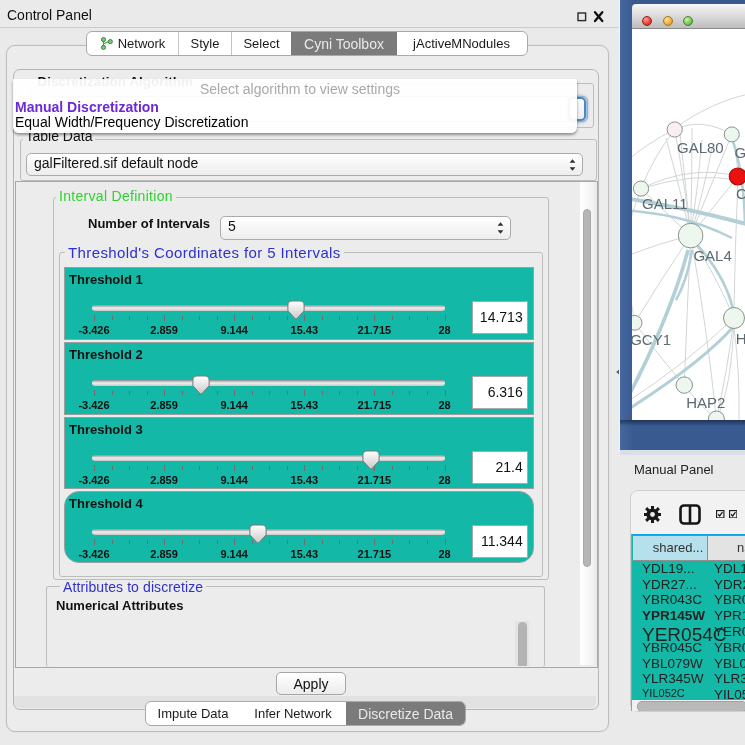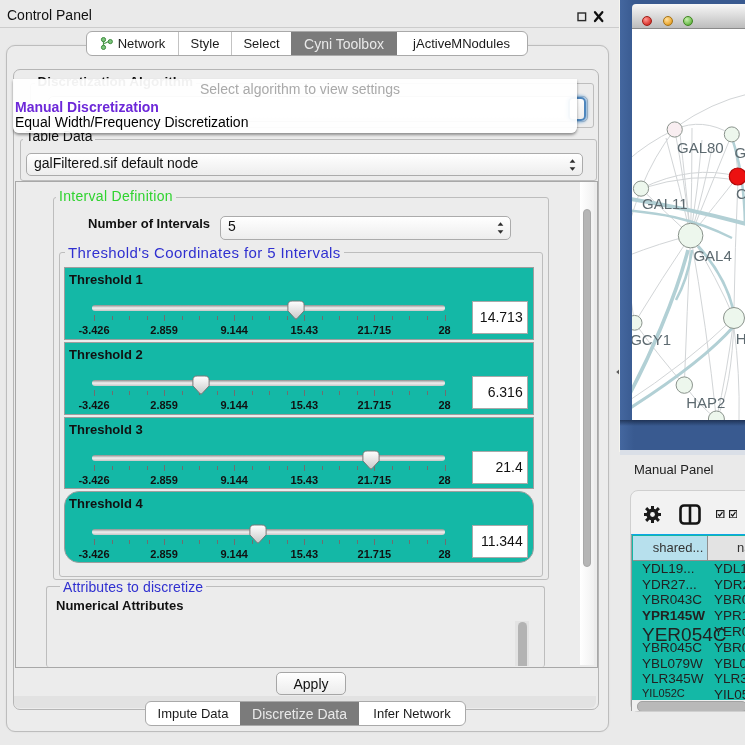--- a/index.html
+++ b/index.html
@@ -311,22 +311,22 @@
 <div class="abs b" style="left:56px;top:597.5px;font-size:13px;color:#111;">Numerical Attributes</div>
 <div class="abs" style="left:515px;top:620.5px;width:14px;height:45.5px;background:#e3e3e3;overflow:hidden;">
  <div style="position:absolute;left:3px;top:1px;width:9px;height:60px;background:#b3b3b3;border-radius:5px;"></div>
 </div>
 
 <div class="abs" style="left:14px;top:696px;width:582px;height:12px;background:#e2e2e2;border-radius:0 0 6px 6px;"></div>
 
 <div class="abs" id="applybtn">Apply</div>
 <div class="abs tabbar" id="bottabs">
  <div class="tseg" style="width:94px;">Impute Data</div>
+ <div class="tseg" style="width:106px;">Infer Network</div>
  <div class="tseg tsel" style="width:119px;">Discretize Data</div>
- <div class="tseg" style="width:106px;">Infer Network</div>
 </div>
 
 <div class="abs" id="popup">
  <div class="pgray">Select algorithm to view settings</div>
  <div class="p1">Manual Discretization</div>
  <div class="p2">Equal Width/Frequency Discretization</div>
 </div>
 
 <svg class="abs" style="left:615px;top:368px;" width="6" height="8" viewBox="0 0 6 8">
  <path d="M5 0.8 L1.2 4 L5 7.2 Z" fill="#5a5a5a"></path>

